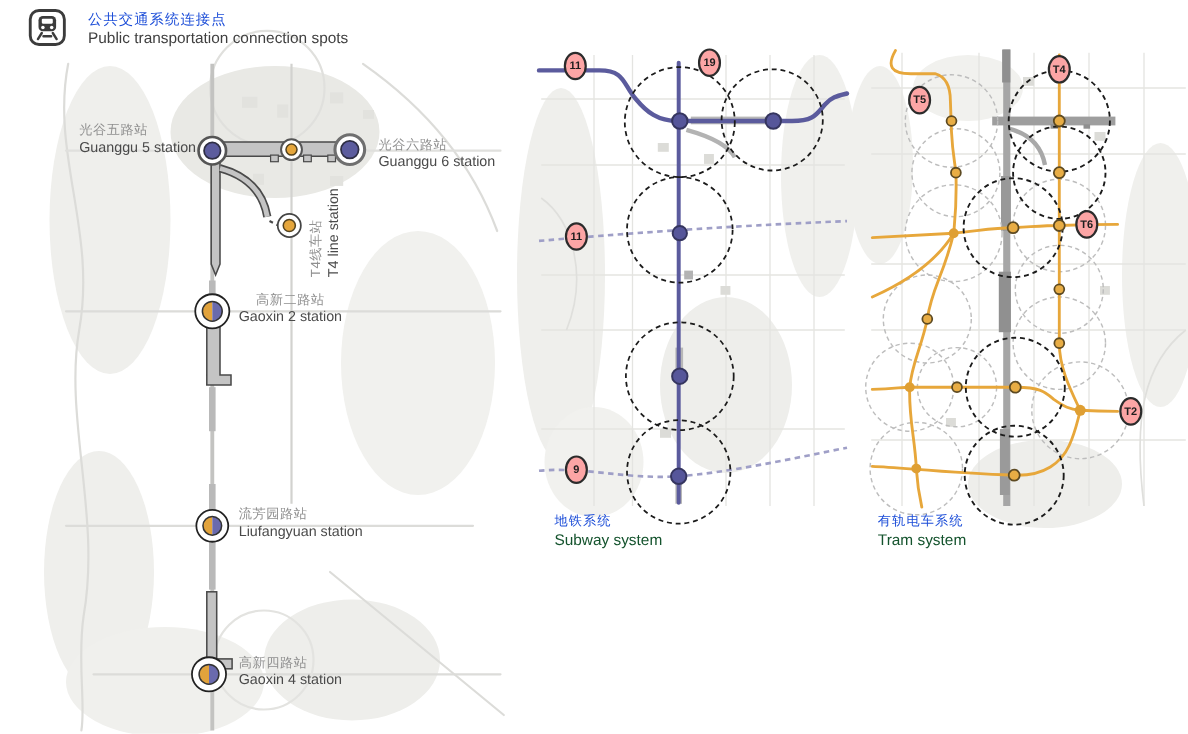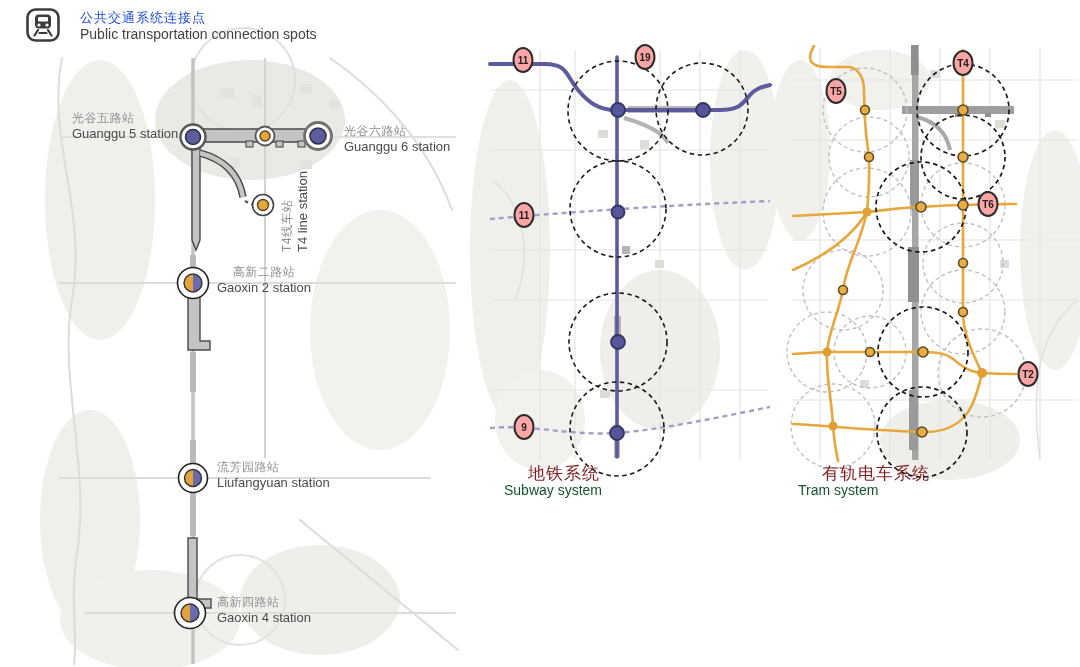--- a/index.html
+++ b/index.html
@@ -18,21 +18,21 @@
   .rot{transform-origin:0 0;transform:rotate(-90deg);}
   
   .badge{
     position:absolute;width:21px;height:26px;border-radius:50%;
     background:#fca5a5;border:2px solid #2b2b2b;box-sizing:border-box;
     display:flex;align-items:center;justify-content:center;
     font-size:10px;font-weight:bold;color:#1e1e1e;
     transform:translate(-50%,-50%);
   }
   .caption{position:absolute;line-height:17px;white-space:nowrap;}
-  .caption .zh{font-size:17px;color:#7f1d1d;letter-spacing:1px;margin-left:24px;}
+  .caption .zh{font-size:12px;color:#1d4ed8;letter-spacing:1px;}
   .caption .en{font-size:14px;color:#14532d;}
   svg{position:absolute;left:0;top:0;}
 </style>
 </head>
 <body>
 
 <svg width="1080" height="667" viewBox="0 0 1080 667">
 
   <g>
 

